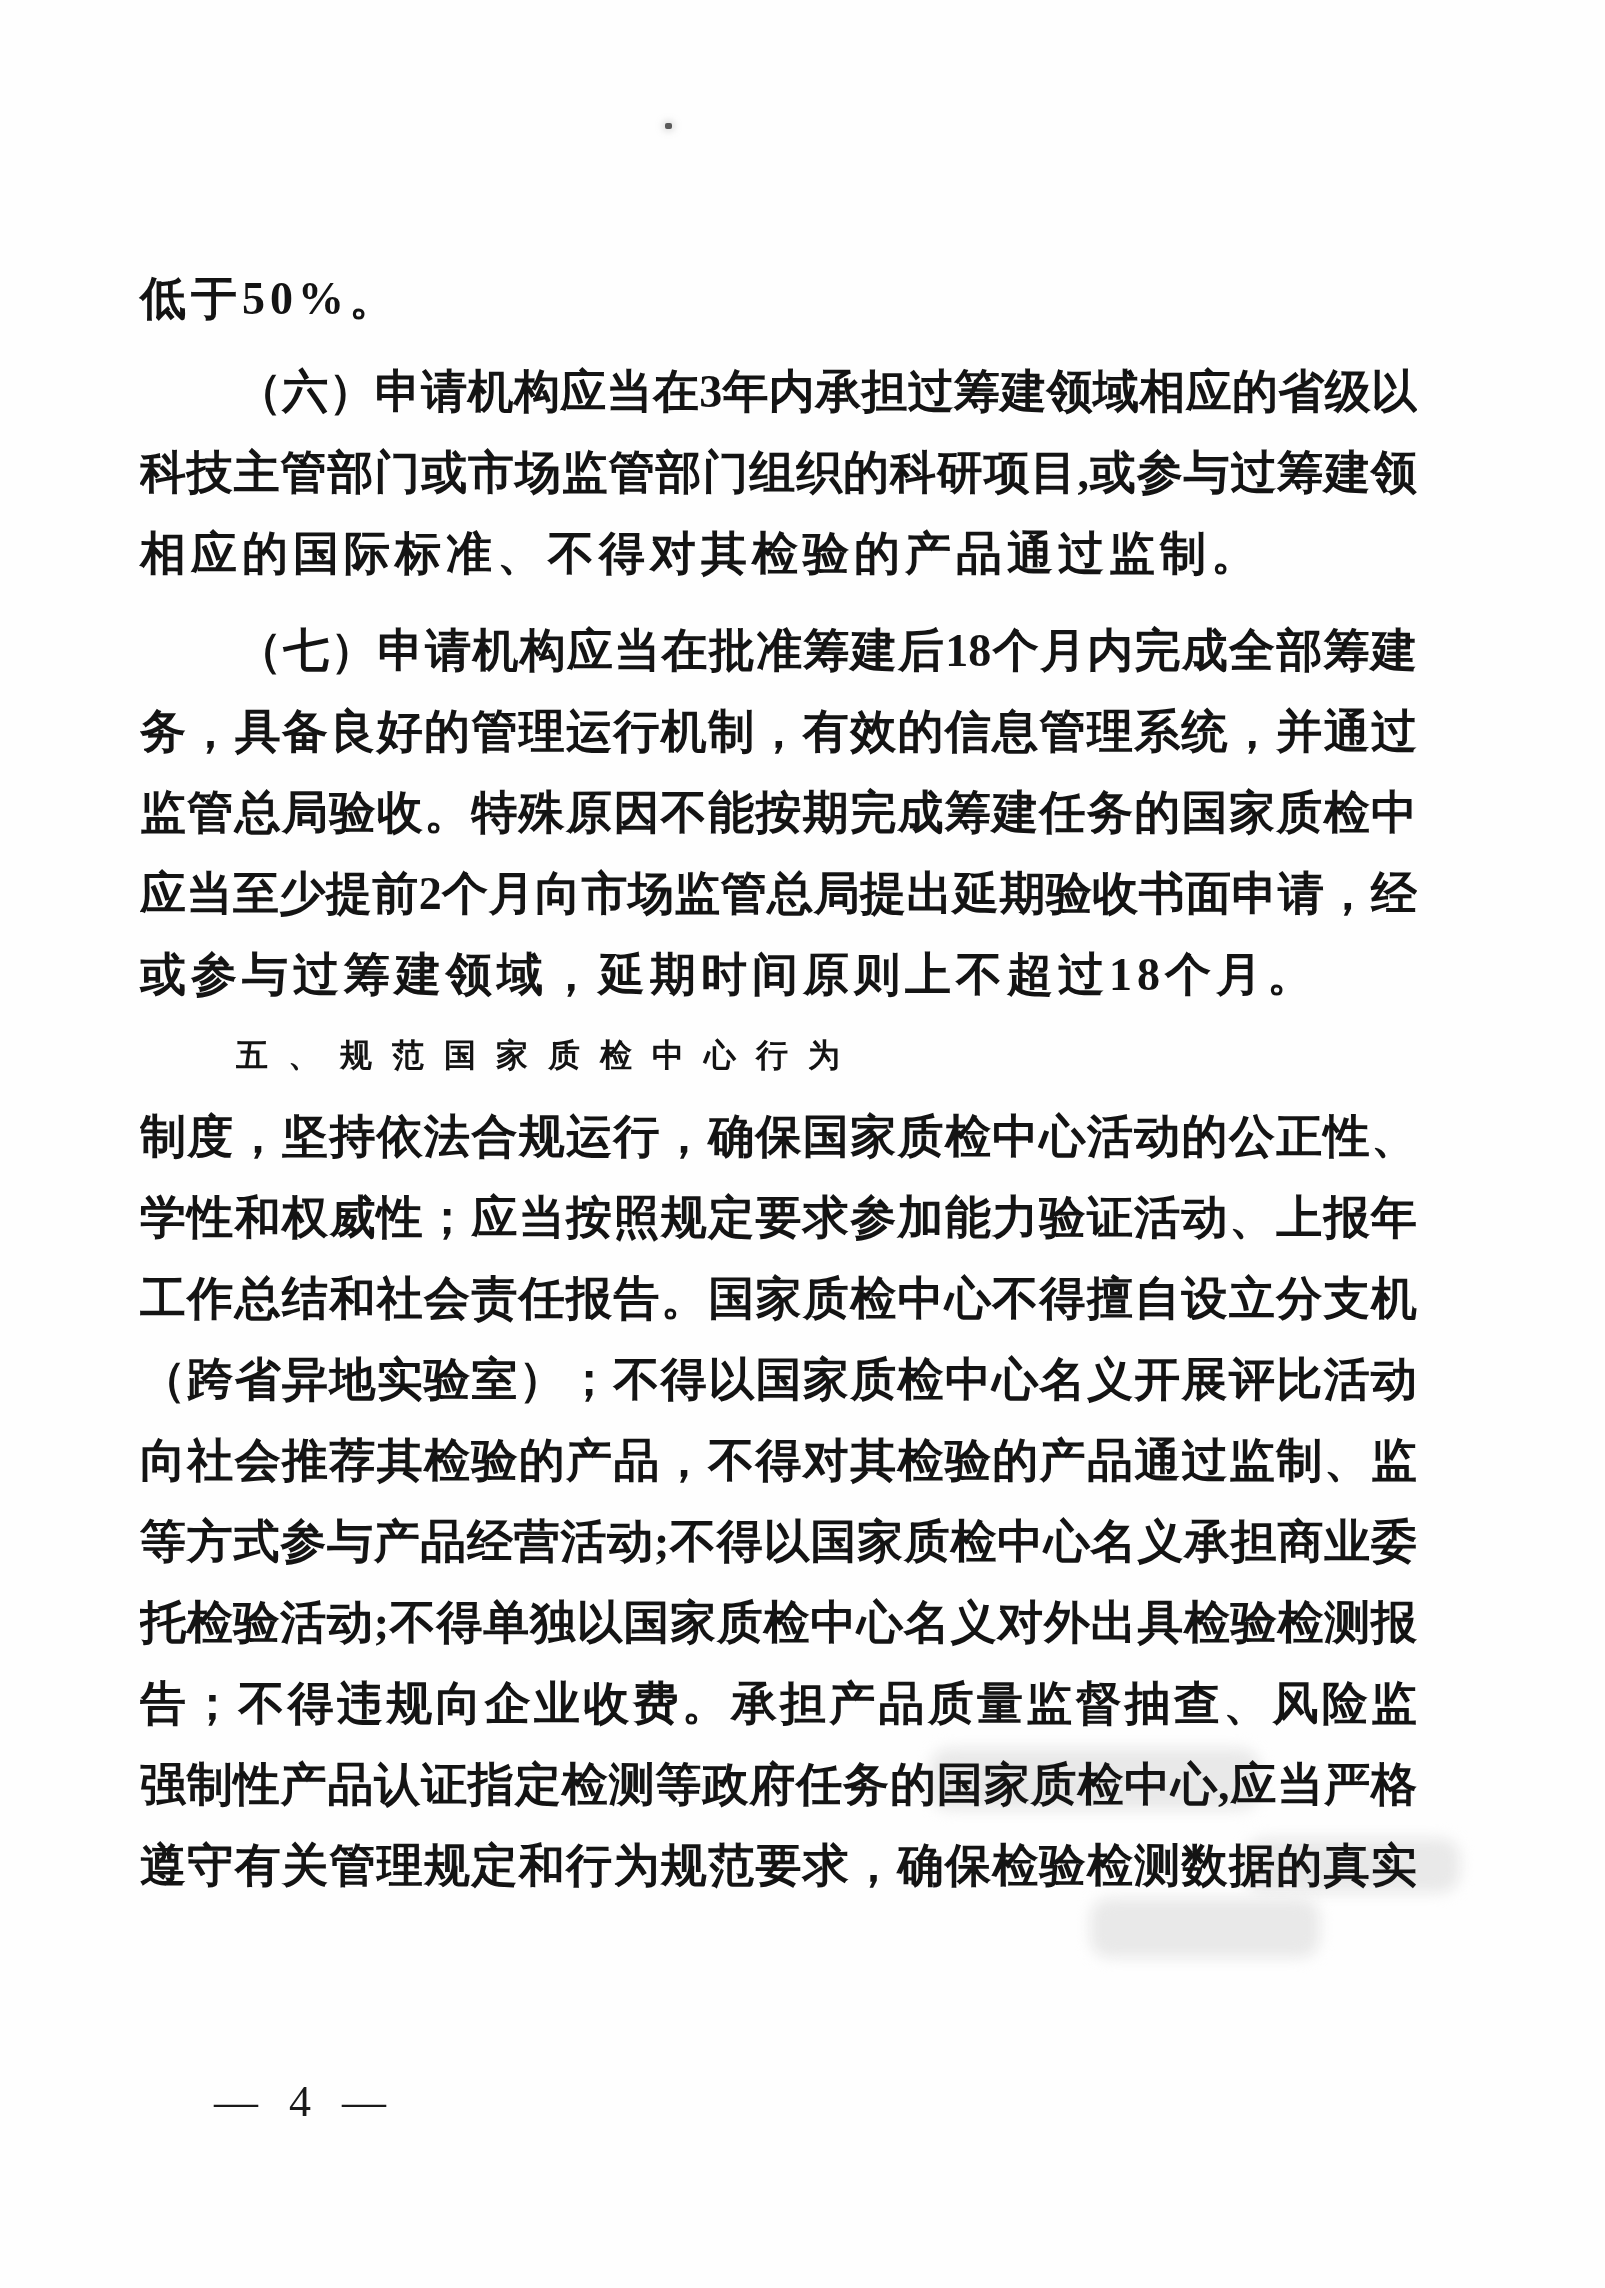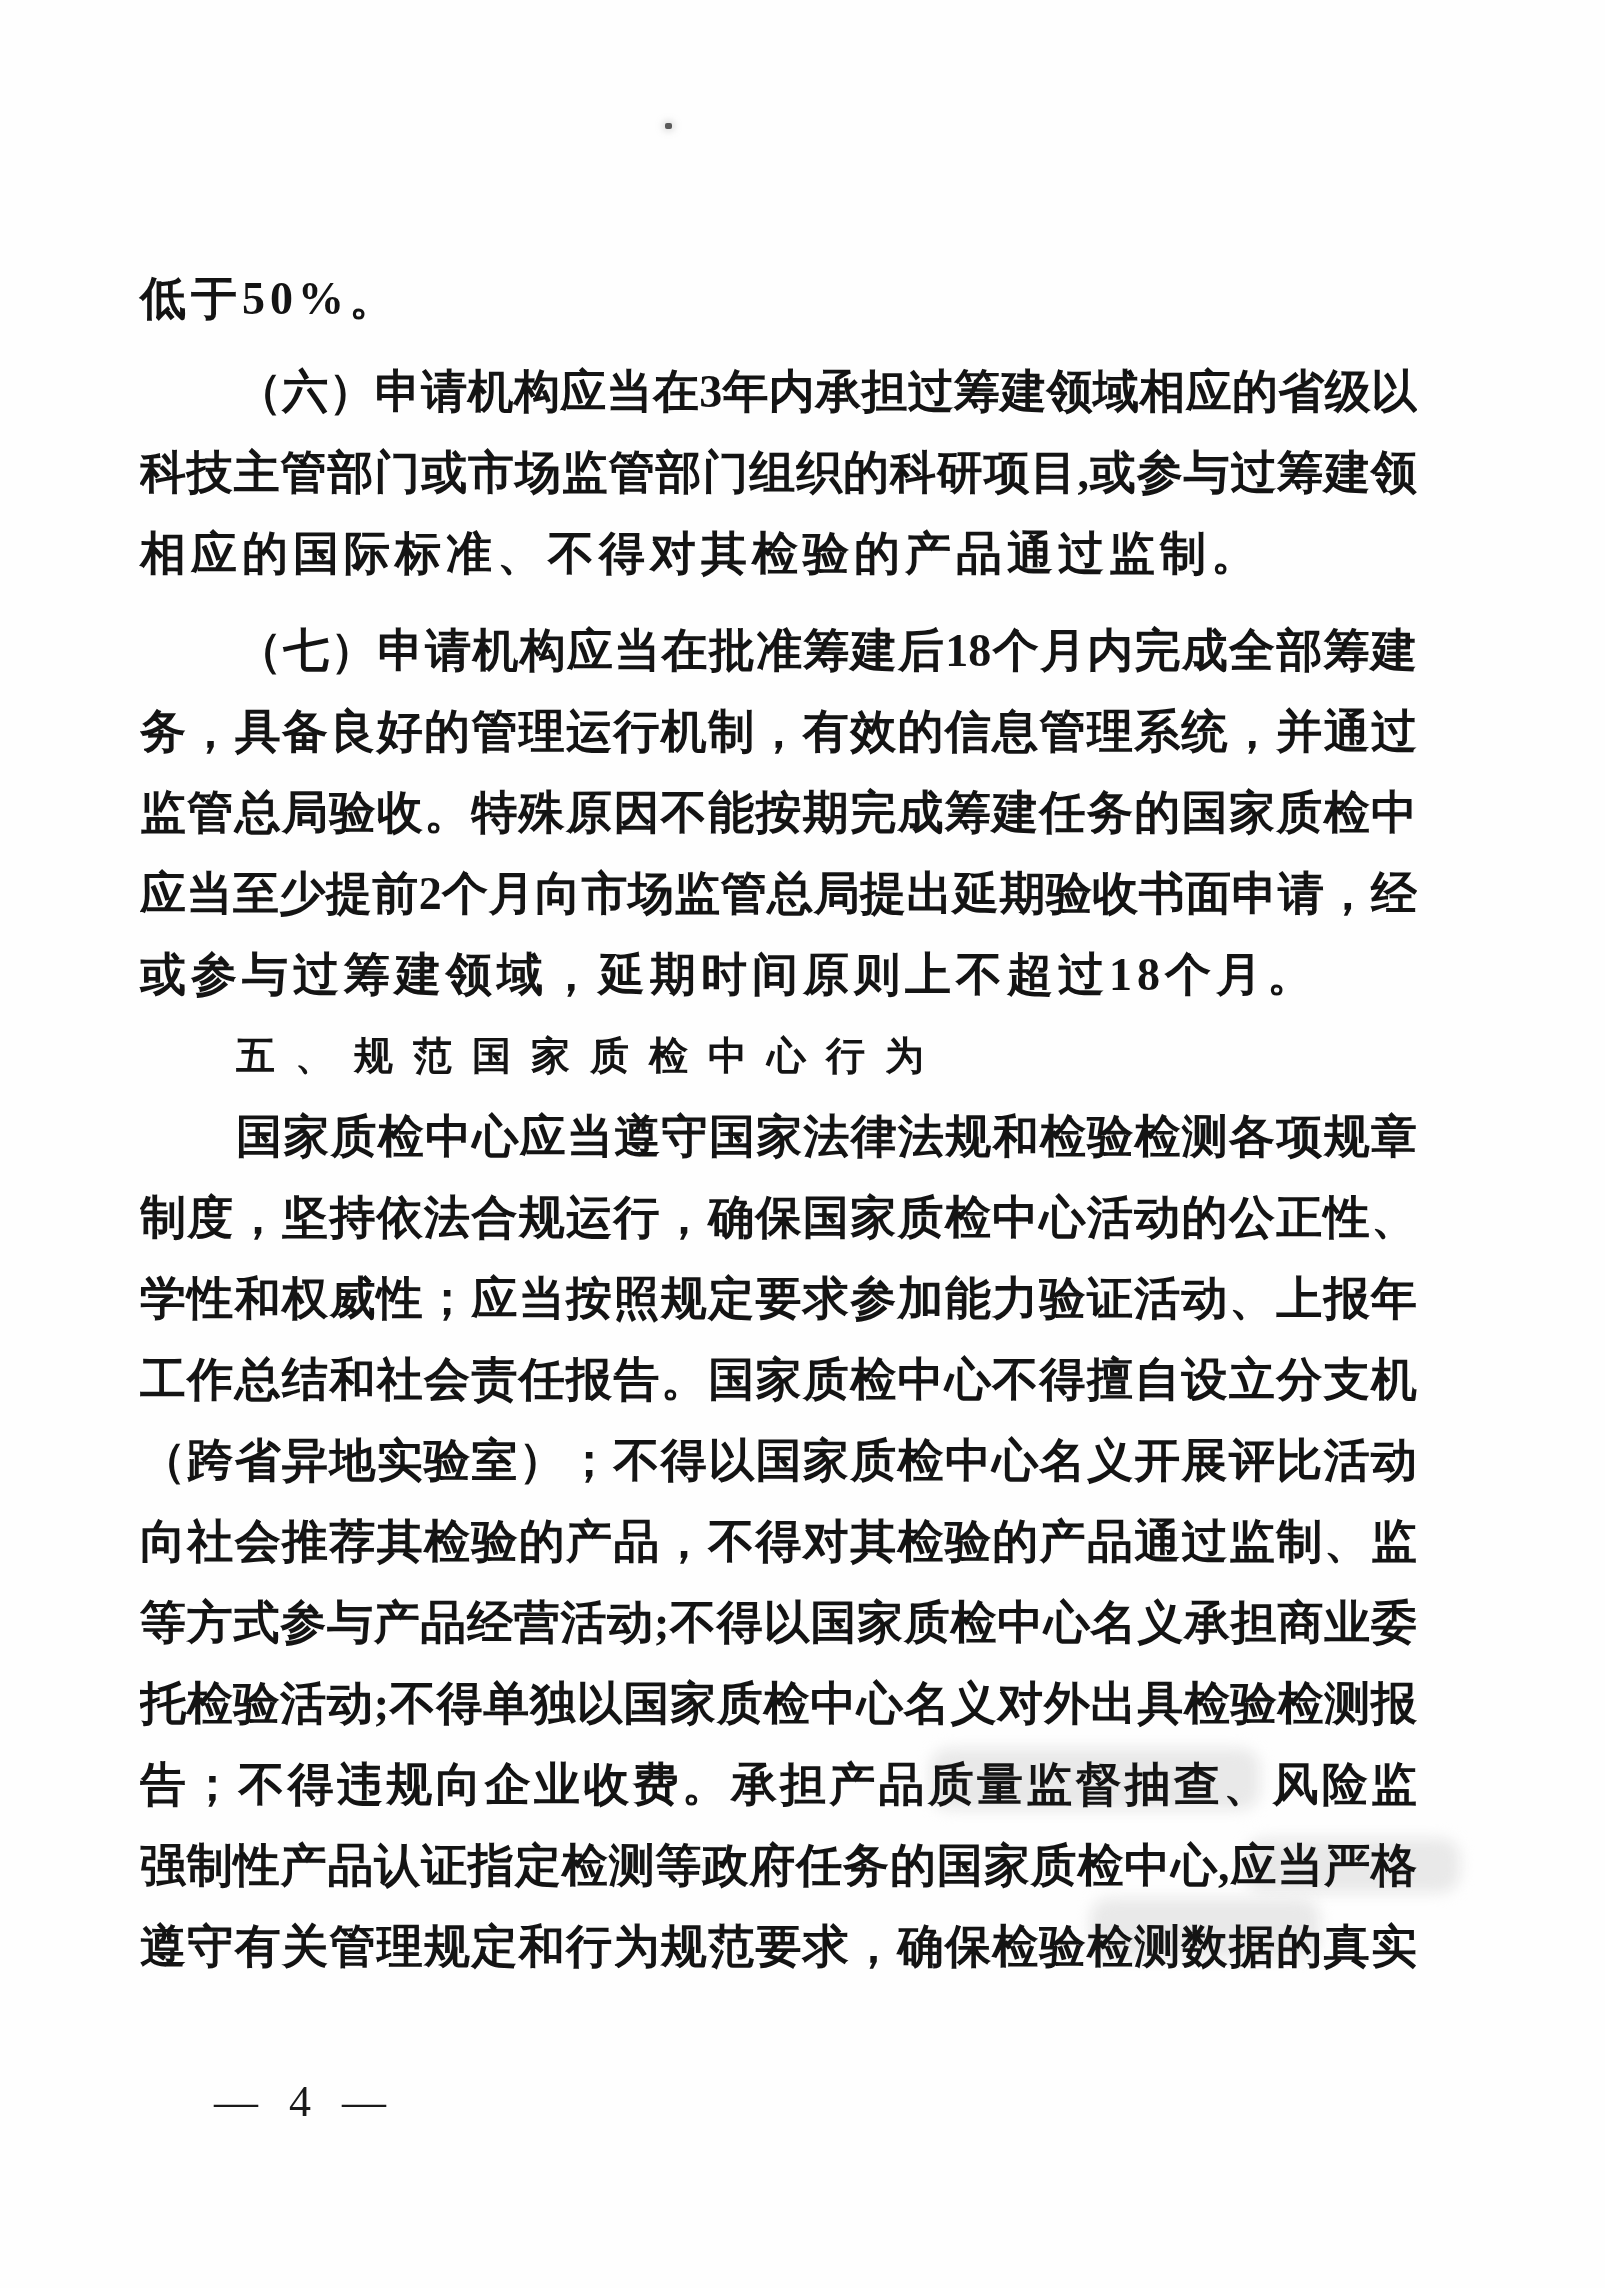--- a/index.html
+++ b/index.html
@@ -34,21 +34,21 @@
     text-align-last: justify;
     overflow: hidden;
     height: 81px;
   }
   .line.ind { text-indent: 96px; }
   .line.sp1 { margin-top: 12px; }
   .line.sp2 { margin-top: 16px; }
   .line.heading {
     font-family: "DejaVu Sans", "Liberation Sans", sans-serif;
     font-weight: 700;
-    font-size: 39px;
+    font-size: 32px;
     letter-spacing: 20px;
     padding-left: 96px;
     text-indent: 0;
   }
   .footer {
     position: absolute;
     left: 214px;
     top: 2076px;
     z-index: 1;
     font-size: 44px;
@@ -92,21 +92,20 @@
     <div class="line">低于50%。</div>
     <div class="line ind jc sp1">（六）申请机构应当在3年内承担过筹建领域相应的省级以上</div>
     <div class="line jc">科技主管部门或市场监管部门组织的科研项目,或参与过筹建领域</div>
     <div class="line">相应的国际标准、不得对其检验的产品通过监制。</div>
     <div class="line ind jc sp2">（七）申请机构应当在批准筹建后18个月内完成全部筹建任</div>
     <div class="line jc">务，具备良好的管理运行机制，有效的信息管理系统，并通过市场</div>
     <div class="line jc">监管总局验收。特殊原因不能按期完成筹建任务的国家质检中心，</div>
     <div class="line jc">应当至少提前2个月向市场监管总局提出延期验收书面申请，经同</div>
     <div class="line">或参与过筹建领域，延期时间原则上不超过18个月。</div>
     <div class="line heading">五、规范国家质检中心行为</div>
-    <div class="line ind jc">国家质检中心应当遵守国家法律法规和检验检测各项规章</div>
     <div class="line jc">制度，坚持依法合规运行，确保国家质检中心活动的公正性、科</div>
     <div class="line jc">学性和权威性；应当按照规定要求参加能力验证活动、上报年度</div>
     <div class="line jc">工作总结和社会责任报告。国家质检中心不得擅自设立分支机构</div>
     <div class="line jc">（跨省异地实验室）；不得以国家质检中心名义开展评比活动或</div>
     <div class="line jc">向社会推荐其检验的产品，不得对其检验的产品通过监制、监销</div>
     <div class="line jc">等方式参与产品经营活动;不得以国家质检中心名义承担商业委</div>
     <div class="line jc">托检验活动;不得单独以国家质检中心名义对外出具检验检测报</div>
     <div class="line jc">告；不得违规向企业收费。承担产品质量监督抽查、风险监测、</div>
     <div class="line jc">强制性产品认证指定检测等政府任务的国家质检中心,应当严格</div>
     <div class="line jc">遵守有关管理规定和行为规范要求，确保检验检测数据的真实</div>

